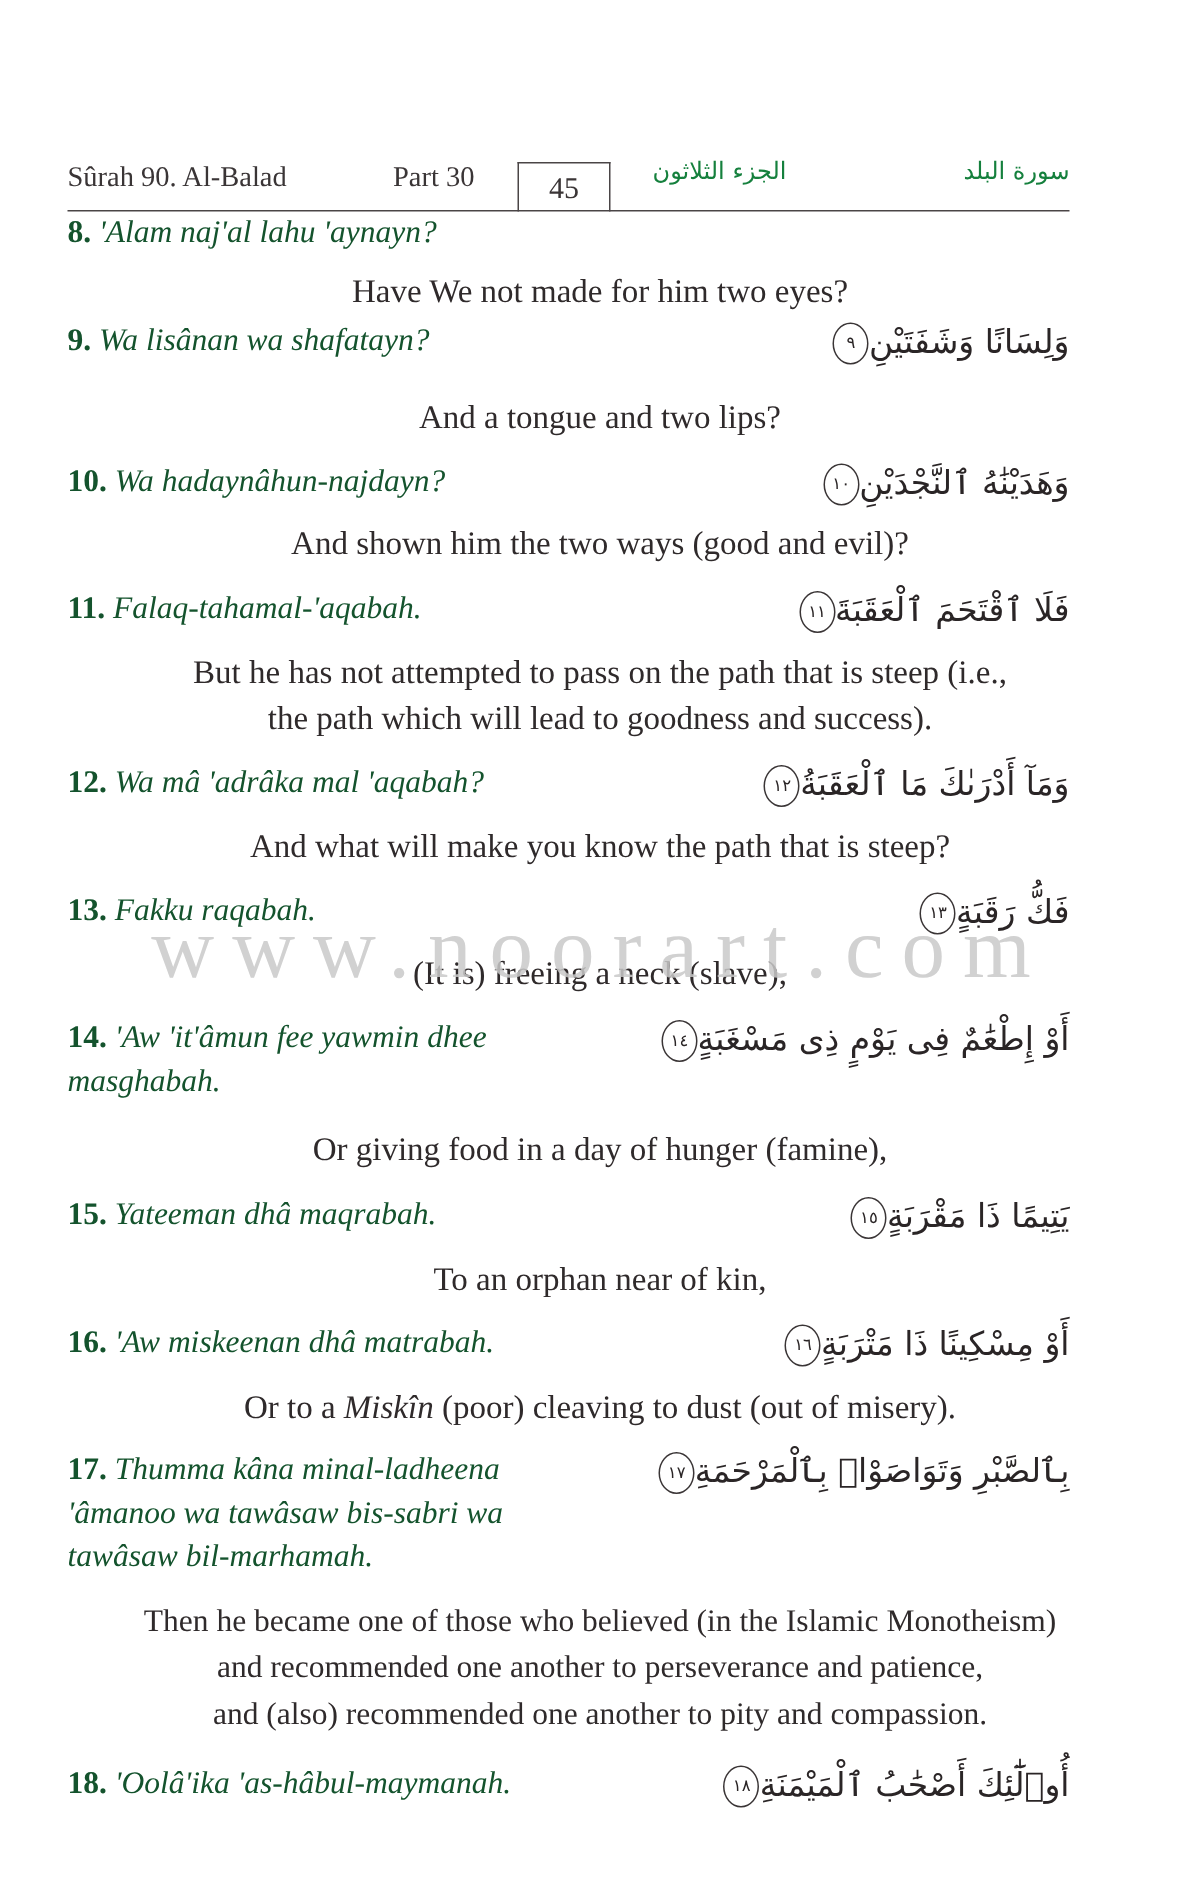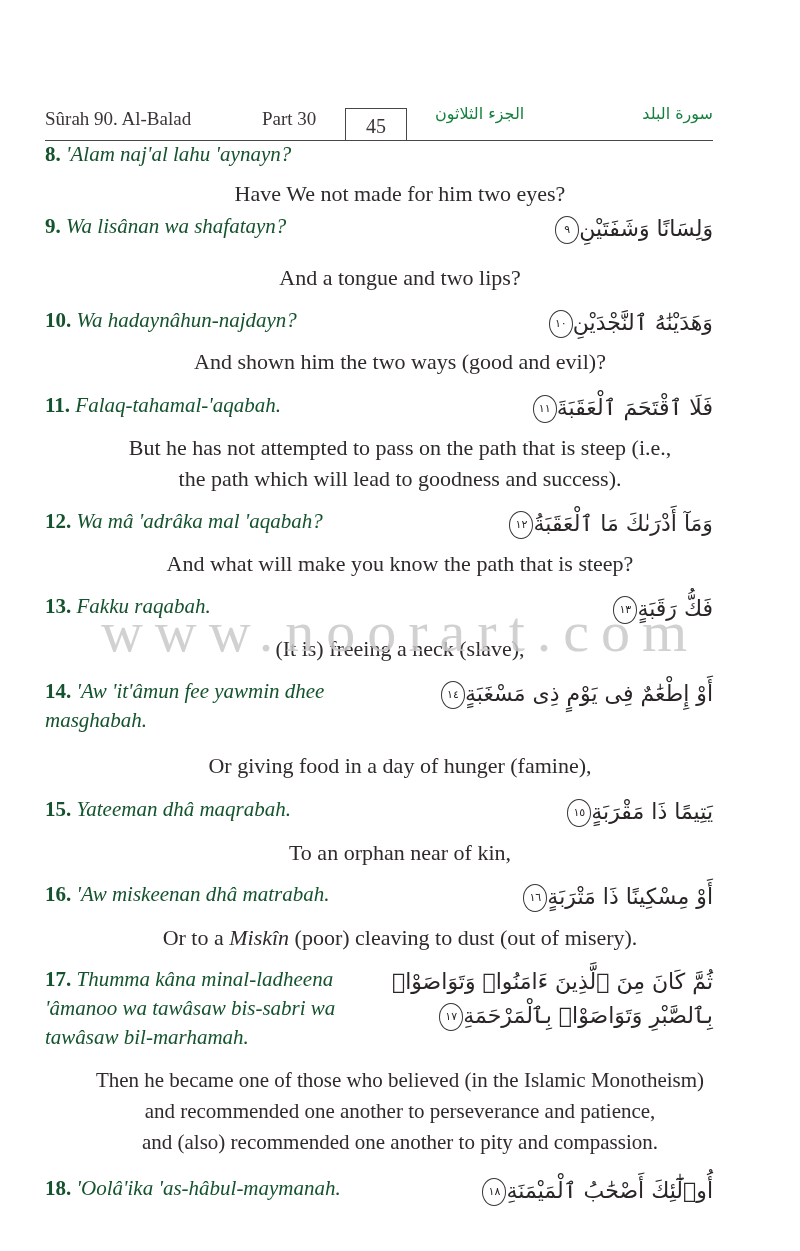--- a/index.html
+++ b/index.html
@@ -113,21 +113,20 @@
   <div class="translit"><span class="num">16.</span><span> 'Aw miskeenan dhâ matrabah.</span></div>
   <div class="arabic"><span>أَوْ مِسْكِينًا ذَا مَتْرَبَةٍ</span><span class="ayah-mark">١٦</span></div>
 </div>
 <div class="translation" style="top:922px"><span>Or to a </span><em>Miskîn</em><span> (poor) cleaving to dust (out of misery).</span></div>
 
 <div class="verse-row" style="top:965px">
   <div class="translit"><span class="num">17.</span><span> Thumma kâna minal-ladheena</span></div>
   <div class="translit">'âmanoo wa tawâsaw bis-sabri wa</div>
   <div class="translit">tawâsaw bil-marhamah.</div>
   <div class="arabic">
-    <div>ثُمَّ كَانَ مِنَ ٱلَّذِينَ ءَامَنُوا۟ وَتَوَاصَوْا۟</div>
     <div><span>بِٱلصَّبْرِ وَتَوَاصَوْا۟ بِٱلْمَرْحَمَةِ</span><span class="ayah-mark">١٧</span></div>
   </div>
 </div>
 <div class="translation" style="top:1065px;font-size:21px">
   <div>Then he became one of those who believed (in the Islamic Monotheism)</div>
   <div>and recommended one another to perseverance and patience,</div>
   <div>and (also) recommended one another to pity and compassion.</div>
 </div>
 
 <div class="verse-row" style="top:1174px">

